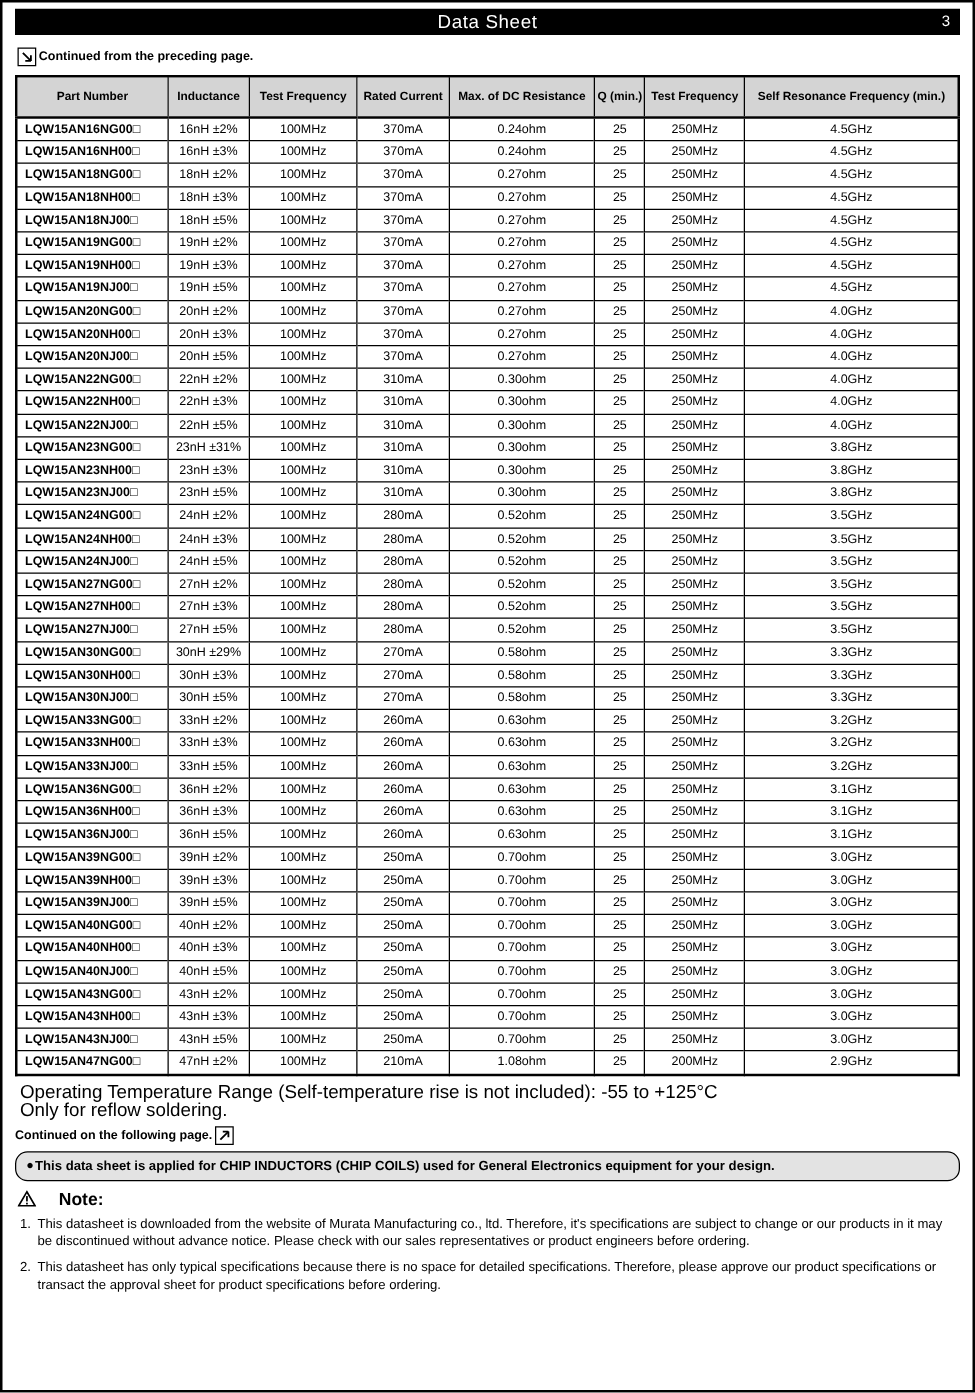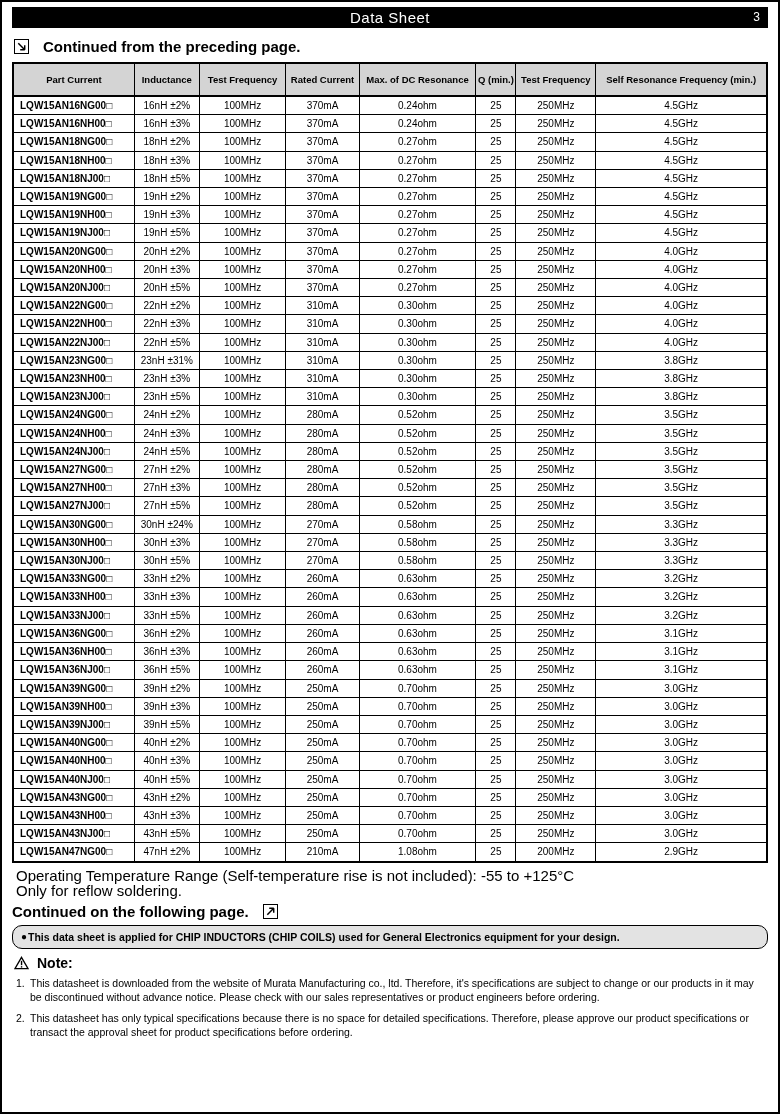--- a/index.html
+++ b/index.html
@@ -26,22 +26,22 @@
   .topbar .title {
     color: #fff; font-size: 15px; letter-spacing: 0.5px;
   }
   .topbar .pagenum {
     position: absolute; right: 8px; top: 3px;
     color: #fff; font-size: 12px;
   }
 
   
   .cont-row {
-    display: flex; align-items: center; gap: 14px;
-    font-size: 15px; font-weight: bold;
+    display: flex; align-items: center; gap: 2px;
+    font-size: 10px; font-weight: bold;
   }
   .cont-from { margin: 10px 0 7px 2px; }
   .cont-on   { margin: 5px 2px 5px 0; }
   .arrowbox {
     width: 15px; height: 15px;
     border: 1.6px solid #000;
     display: inline-flex; align-items: center; justify-content: center;
     flex: 0 0 auto;
   }
   .arrowbox svg { display: block; }
@@ -91,21 +91,21 @@
     height: 24px;
     display: flex; align-items: center;
     padding: 0 8px;
     font-size: 10.5px; font-weight: bold;
     margin: 2px 0 6px 0;
   }
   .notice .bullet { margin-right: 1px; font-size: 10px; }
 
   
   .note-heading {
-    display: flex; align-items: center; gap: 8px;
+    display: flex; align-items: center; gap: 18px;
     font-size: 14px; font-weight: bold;
     margin: 4px 0 5px 2px;
   }
   .note-heading svg { display: block; }
   .note-items { margin-left: 4px; }
   .note-item {
     display: flex;
     font-size: 10.5px;
     line-height: 14.5px;
     margin-bottom: 6px;
@@ -139,25 +139,25 @@
         <col style="width:8.6%">
         <col style="width:11.5%">
         <col style="width:9.7%">
       <col style="width:15.5%">
         <col style="width:5.3%">
         <col style="width:10.6%">
         <col style="width:22.7%">
     </colgroup>
     <thead>
       <tr>
-          <th>Part Current</th>
+          <th>Part Number</th>
           <th>Inductance</th>
           <th>Test Frequency</th>
           <th>Rated Current</th>
-          <th>Max. of DC Resonance</th>
+          <th>Max. of DC Resistance</th>
           <th>Q (min.)</th>
           <th>Test Frequency</th>
           <th>Self Resonance Frequency (min.)</th>
         </tr>
     </thead>
     <tbody>
         <tr>
           <td class="part">LQW15AN16NG00□</td>
           <td>16nH ±2%</td>
           <td>100MHz</td>
@@ -382,21 +382,21 @@
           <td>27nH ±5%</td>
           <td>100MHz</td>
           <td>280mA</td>
           <td>0.52ohm</td>
           <td>25</td>
           <td>250MHz</td>
           <td>3.5GHz</td>
         </tr>
         <tr>
           <td class="part">LQW15AN30NG00□</td>
-          <td>30nH ±24%</td>
+          <td>30nH ±29%</td>
           <td>100MHz</td>
           <td>270mA</td>
           <td>0.58ohm</td>
           <td>25</td>
           <td>250MHz</td>
           <td>3.3GHz</td>
         </tr>
         <tr>
           <td class="part">LQW15AN30NH00□</td>
           <td>30nH ±3%</td>

